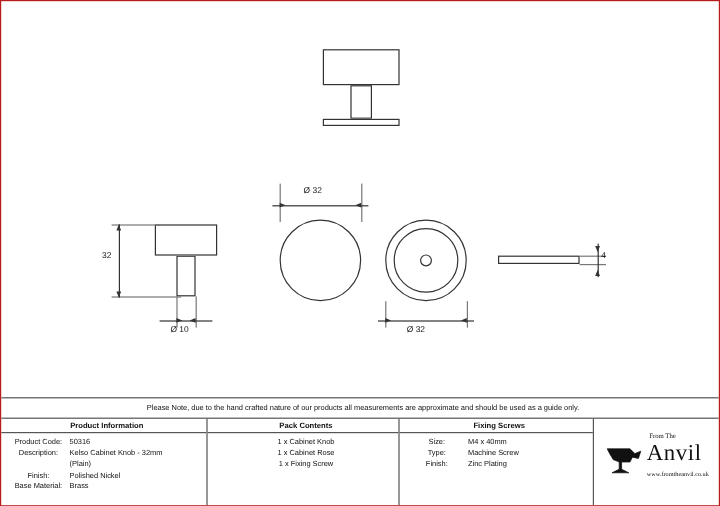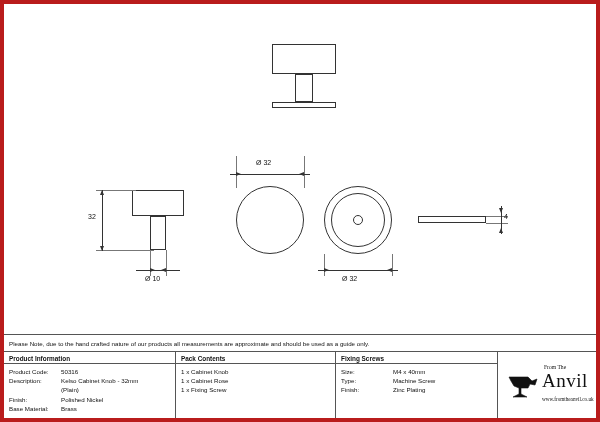--- a/index.html
+++ b/index.html
@@ -10,22 +10,23 @@
   body {
     font-family: "Liberation Sans", sans-serif;
     color: #1a1a1a;
   }
   #sheet {
     position: relative;
     width: 600px;
     height: 422px;
     background: #ffffff;
     box-sizing: border-box;
-    border: 4px solid #b91c1c;
+    border: 1px solid #b91c1c;
     overflow: hidden;
+    text-align: center;
   }
   .drawing-area {
     position: absolute;
     left: 0; top: 0;
     width: 600px;
     height: 330px;
   }
   .note-bar {
     position: absolute;
     left: 0;

